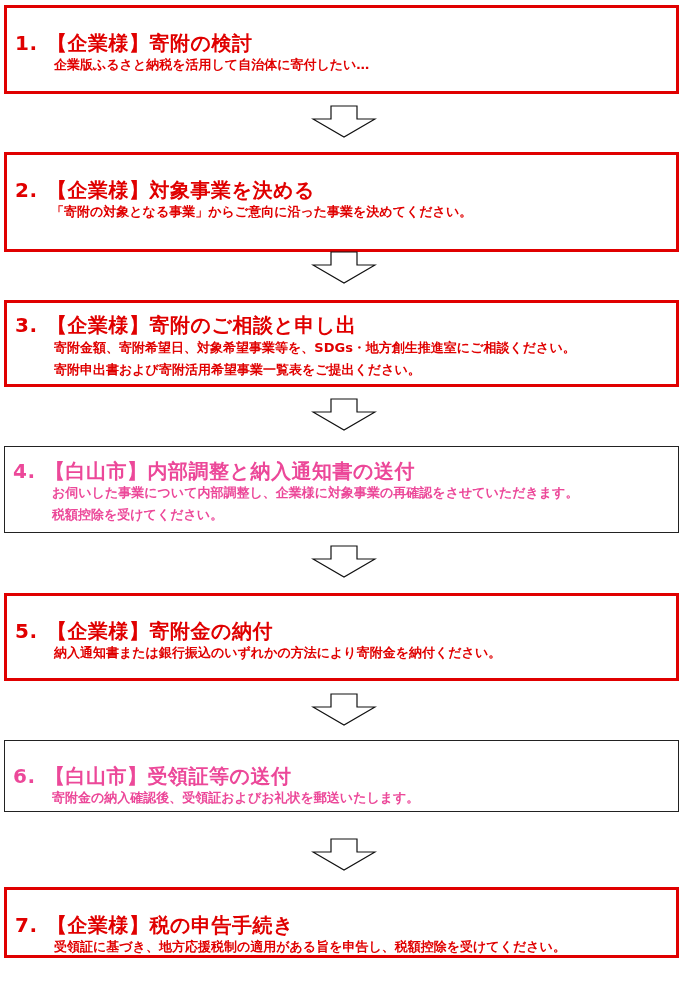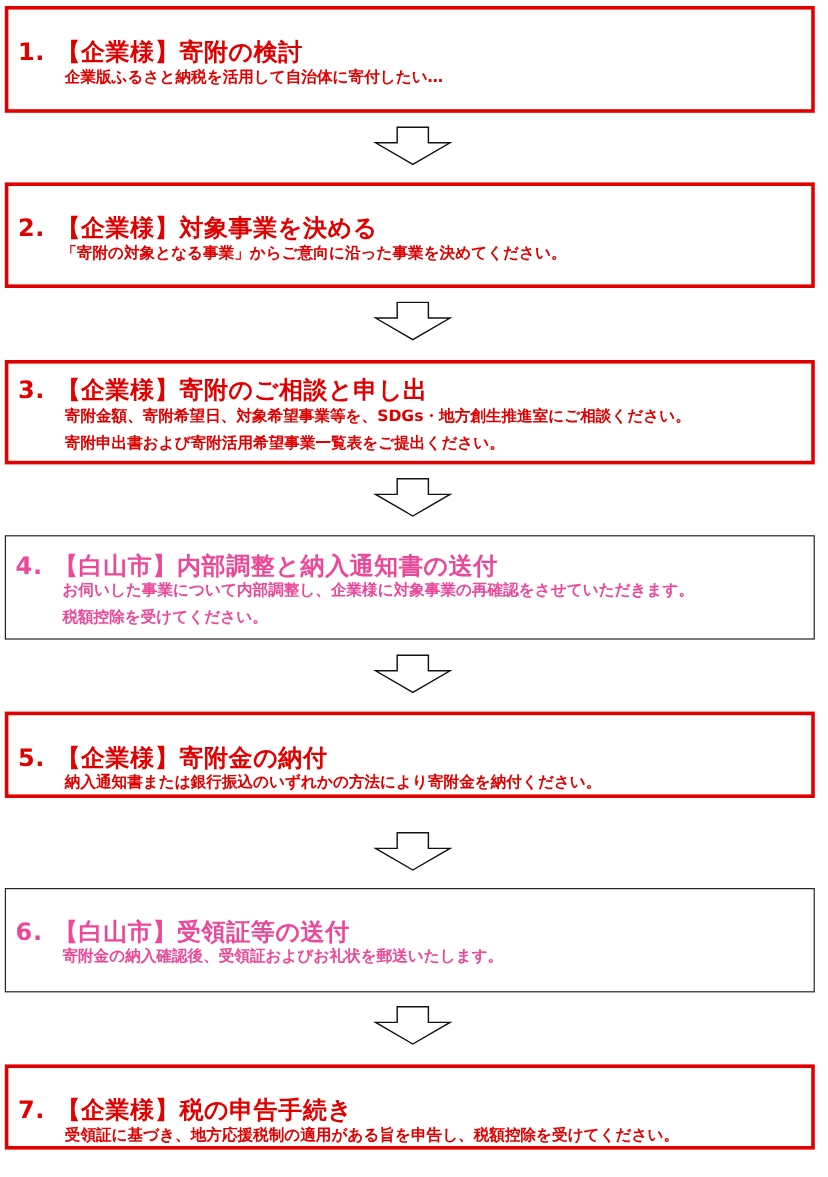--- a/index.html
+++ b/index.html
@@ -68,21 +68,21 @@
   </div>
   <div class="step-lines" style="top:46px;">
     <span class="step-line">企業版ふるさと納税を活用して自治体に寄付したい…</span>
   </div>
 </div>
 
 <svg class="arrow" style="top:105px;" viewBox="0 0 66 34">
   <polygon points="20,1 46,1 46,14 64,14 33,32 2,14 20,14" fill="#ffffff" stroke="#111111" stroke-width="1.2"></polygon>
 </svg>
 
-<div class="step-box company" style="top:152px;height:88px;">
+<div class="step-box company" style="top:152px;height:100px;">
   <div class="step-title" style="top:22px;">
     <span class="step-num">2.</span><span>【企業様】</span><span>対象事業を決める</span>
   </div>
   <div class="step-lines" style="top:46px;left:44px;">
     <span class="step-line">「寄附の対象となる事業」からご意向に沿った事業を決めてください。</span>
   </div>
 </div>
 
 <svg class="arrow" style="top:251px;" viewBox="0 0 66 34">
   <polygon points="20,1 46,1 46,14 64,14 33,32 2,14 20,14" fill="#ffffff" stroke="#111111" stroke-width="1.2"></polygon>
@@ -109,34 +109,34 @@
   <div class="step-lines" style="top:35px;">
     <span class="step-line">お伺いした事業について内部調整し、企業様に対象事業の再確認をさせていただきます。</span>
     <span class="step-line">税額控除を受けてください。</span>
   </div>
 </div>
 
 <svg class="arrow" style="top:545px;" viewBox="0 0 66 34">
   <polygon points="20,1 46,1 46,14 64,14 33,32 2,14 20,14" fill="#ffffff" stroke="#111111" stroke-width="1.2"></polygon>
 </svg>
 
-<div class="step-box company" style="top:593px;height:72px;">
+<div class="step-box company" style="top:593px;height:88px;">
   <div class="step-title" style="top:22px;">
     <span class="step-num">5.</span><span>【企業様】</span><span>寄附金の納付</span>
   </div>
   <div class="step-lines" style="top:46px;">
     <span class="step-line">納入通知書または銀行振込のいずれかの方法により寄附金を納付ください。</span>
   </div>
 </div>
 
 <svg class="arrow" style="top:693px;" viewBox="0 0 66 34">
   <polygon points="20,1 46,1 46,14 64,14 33,32 2,14 20,14" fill="#ffffff" stroke="#111111" stroke-width="1.2"></polygon>
 </svg>
 
-<div class="step-box city" style="top:740px;height:87px;">
+<div class="step-box city" style="top:740px;height:72px;">
   <div class="step-title" style="top:22px;">
     <span class="step-num">6.</span><span>【白山市】</span><span>受領証等の送付</span>
   </div>
   <div class="step-lines" style="top:46px;">
     <span class="step-line">寄附金の納入確認後、受領証およびお礼状を郵送いたします。</span>
   </div>
 </div>
 
 <svg class="arrow" style="top:838px;" viewBox="0 0 66 34">
   <polygon points="20,1 46,1 46,14 64,14 33,32 2,14 20,14" fill="#ffffff" stroke="#111111" stroke-width="1.2"></polygon>

